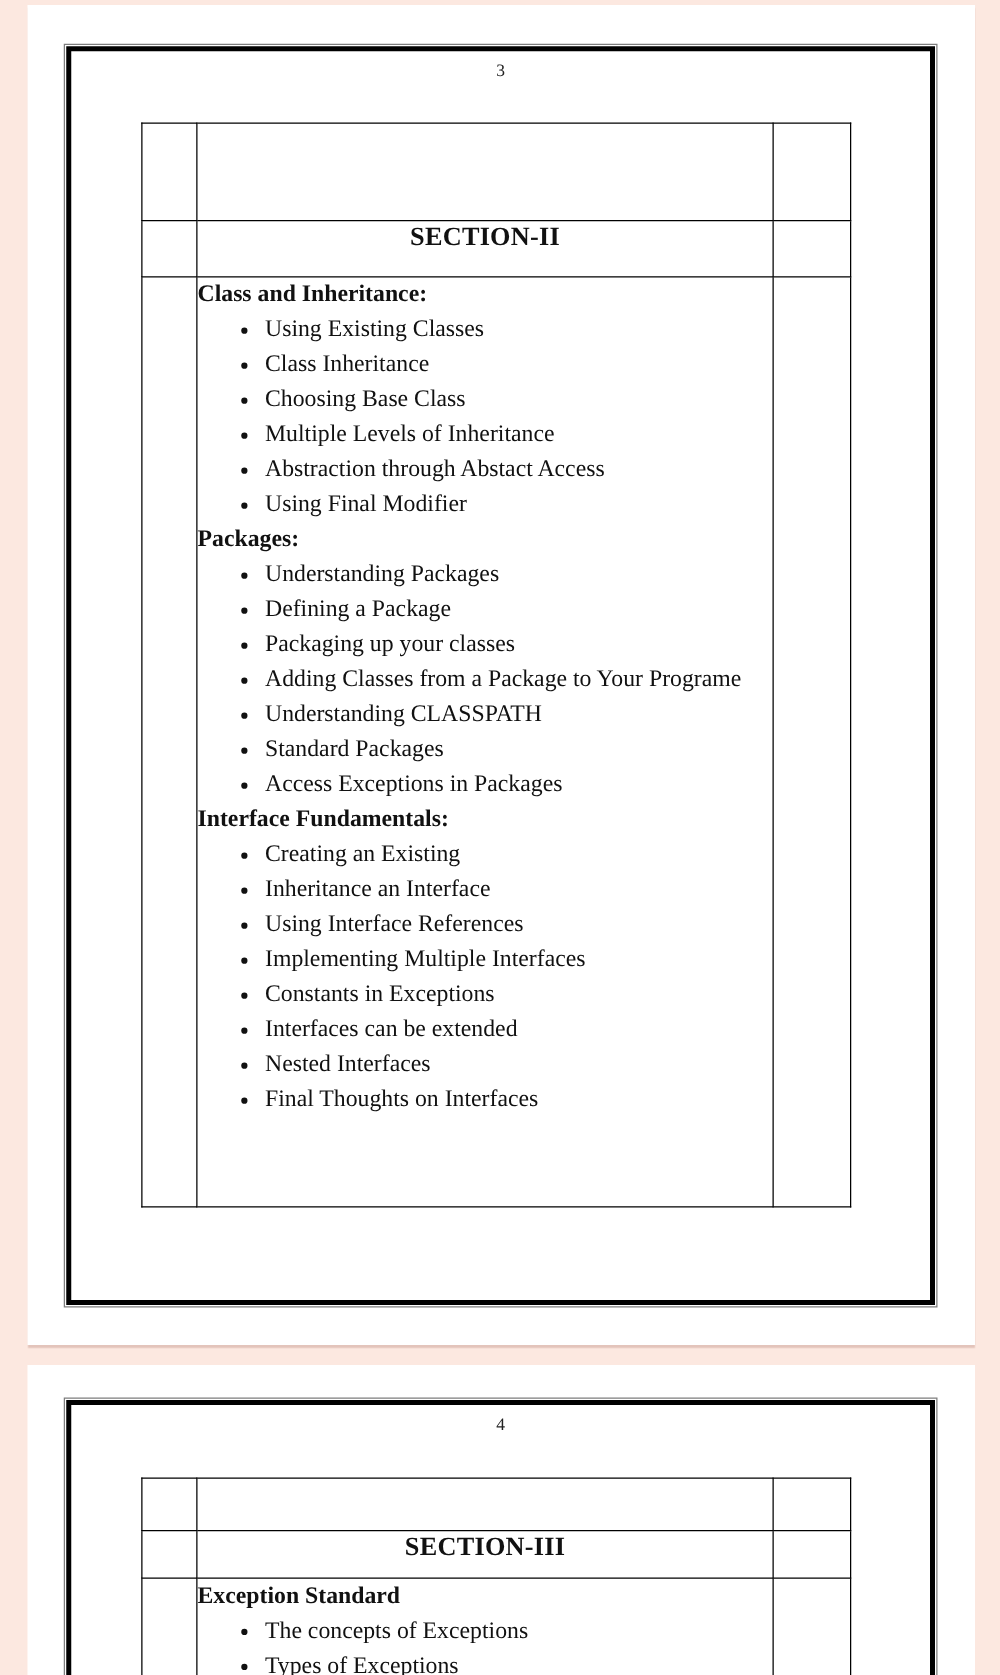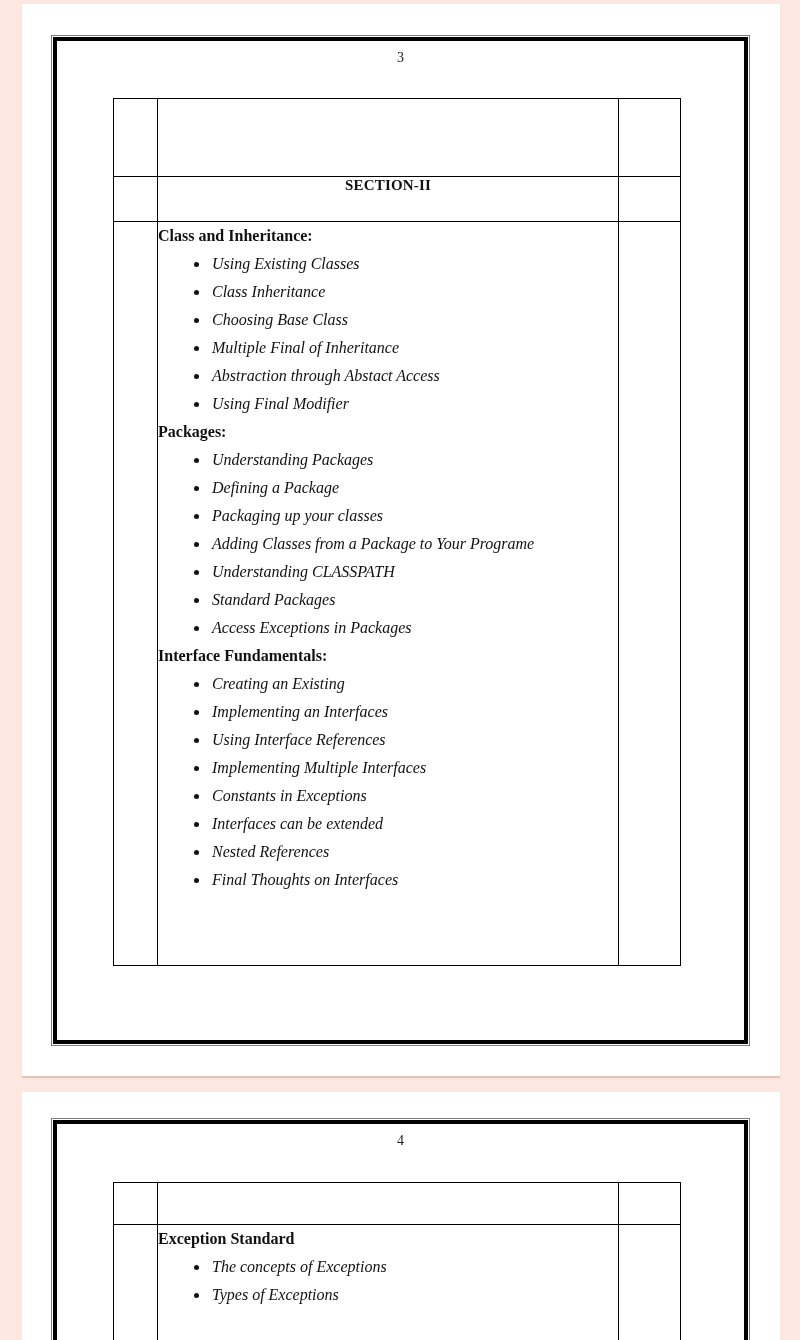--- a/index.html
+++ b/index.html
@@ -46,32 +46,31 @@
   }
   .sheet-p3 .r-empty   td { height:77px; }
   .sheet-p3 .r-section td { height:44px; }
   .sheet-p3 .r-content td { height:743px; }
   .sheet-p4 .r-empty   td { height:41px; }
   .sheet-p4 .r-section td { height:37px; }
   .sheet-p4 .r-content td { height:520px; }
 
   td.section-cell {
     text-align:center; font-weight:bold;
-    font-size:15px; padding-top:4px;
+    font-size:21px; padding-top:4px;
     letter-spacing:0.2px;
   }
   td.content-cell {
     padding:3px 6px 0 7px;
-    font-size:16px; line-height:28px;
+    font-size:19px; line-height:28px;
   }
   .topic-heading { font-weight:bold; }
   ul.topic-list {
     margin:0; padding:0 0 0 52px;
     list-style:disc;
-    font-style:italic;
   }
   ul.topic-list li { padding-left:2px; }
 </style>
 </head>
 <body>
 
 <div class="sheet sheet-p3">
   <div class="page-border">
     <div class="page-num">3</div>
 
@@ -93,43 +92,43 @@
         <td></td>
       </tr>
       <tr class="r-content">
         <td></td>
         <td class="content-cell">
           <div class="topic-heading">Class and Inheritance:</div>
           <ul class="topic-list">
             <li>Using Existing Classes</li>
             <li>Class Inheritance</li>
             <li>Choosing Base Class</li>
-            <li>Multiple Final of Inheritance</li>
+            <li>Multiple Levels of Inheritance</li>
             <li>Abstraction through Abstact Access</li>
             <li>Using Final Modifier</li>
           </ul>
           <div class="topic-heading">Packages:</div>
           <ul class="topic-list">
             <li>Understanding Packages</li>
             <li>Defining a Package</li>
             <li>Packaging up your classes</li>
             <li>Adding Classes from a Package to Your Programe</li>
             <li>Understanding CLASSPATH</li>
             <li>Standard Packages</li>
             <li>Access Exceptions in Packages</li>
           </ul>
           <div class="topic-heading">Interface Fundamentals:</div>
           <ul class="topic-list">
             <li>Creating an Existing</li>
-            <li>Implementing an Interfaces</li>
+            <li>Inheritance an Interface</li>
             <li>Using Interface References</li>
             <li>Implementing Multiple Interfaces</li>
             <li>Constants in Exceptions</li>
             <li>Interfaces can be extended</li>
-            <li>Nested References</li>
+            <li>Nested Interfaces</li>
             <li>Final Thoughts on Interfaces</li>
           </ul>
         </td>
         <td></td>
       </tr>
     </tbody>
       </table>
   </div>
 </div>
 
@@ -142,20 +141,25 @@
           <col style="width:44px">
           <col style="width:461px">
           <col style="width:62px">
         </colgroup>
       <tbody>
           <tr class="r-empty">
         <td></td>
         <td></td>
         <td></td>
       </tr>
+      <tr class="r-section">
+        <td></td>
+        <td class="section-cell">SECTION-III</td>
+        <td></td>
+      </tr>
       <tr class="r-content">
         <td></td>
         <td class="content-cell">
           <div class="topic-heading">Exception Standard</div>
           <ul class="topic-list">
             <li>The concepts of Exceptions</li>
             <li>Types of Exceptions</li>
           </ul>
         </td>
         <td></td>

